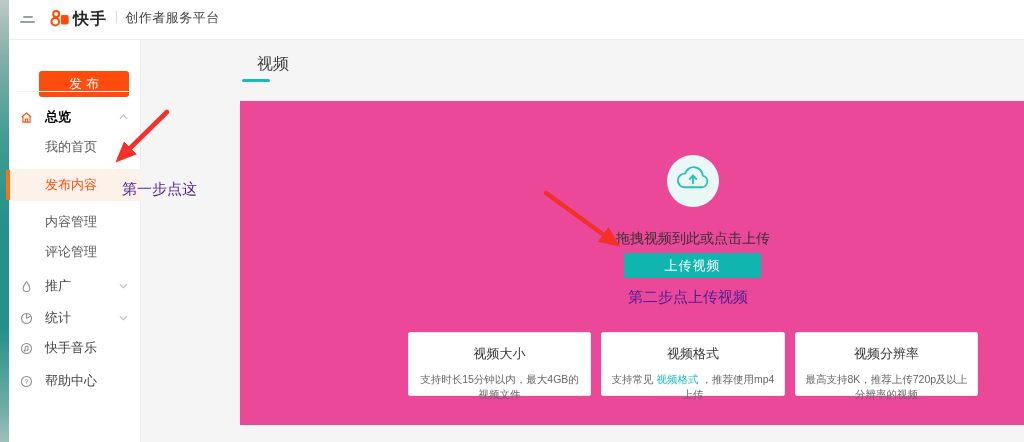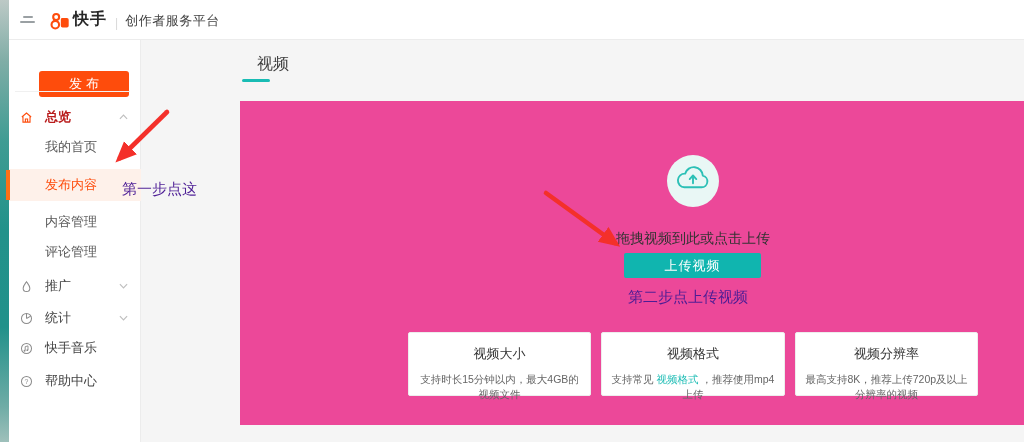--- a/index.html
+++ b/index.html
@@ -10,35 +10,35 @@
   
   .teal-strip { position:absolute; left:0; top:0; width:9px; height:442px;
     background:linear-gradient(180deg,#bdc9c6 0%,#7fada6 14%,#3f9c93 32%,#22928a 52%,#21918a 74%,#6faca6 92%,#9fc0bb 100%); }
 
   
   .header { position:absolute; left:9px; top:0; width:1015px; height:40px; background:#ffffff; border-bottom:1px solid #ececec; display:flex; align-items:center; }
   .hamburger { width:18px; height:12px; margin-left:11px; position:relative; cursor:pointer; }
   .hamburger i { position:absolute; height:2px; background:#9aa0a3; border-radius:1px; display:block; }
   .hamburger i:nth-child(1){ top:2px; left:3px; width:10px; }
   .hamburger i:nth-child(2){ top:7px; left:0; width:15px; }
-  .brand-wrap { display:flex; align-items:flex-end; margin-left:11px; }
+  .brand-wrap { display:flex; align-items:flex-start; margin-left:11px; }
   .logo-svg { width:21px; height:18px; }
   .brand { font-size:16px; font-weight:bold; color:#262626; margin-left:3px; letter-spacing:1px; }
   .brand-divider { color:#d9d9d9; font-size:12px; margin:0 7px 0 8px; }
   .subtitle { font-size:13px; color:#434343; letter-spacing:0.5px; }
 
   
   .sidebar { position:absolute; left:9px; top:40px; width:132px; height:402px; background:#ffffff; border-right:1px solid #ececec; }
   .publish-btn { position:absolute; left:30px; top:15px; width:90px; height:26px; background:#fe4c0c; color:#fff; border:none; border-radius:3px; font-size:13px; letter-spacing:4px; text-indent:4px; cursor:pointer; font-family:inherit;margin-top:16px; }
   .side-divider { position:absolute; left:6px; top:51px; width:115px; height:1px; background:#f0f0f0; }
   .nav-row { position:absolute; left:0; width:132px; height:30px; display:flex; align-items:center; cursor:pointer; font-size:13px; color:#434343; }
   .nav-row .nav-icon { position:absolute; left:11px; width:13px; height:13px; display:flex; align-items:center; }
   .nav-row .nav-label { position:absolute; left:36px; white-space:nowrap; }
   .nav-row .nav-caret { position:absolute; right:13px; width:9px; height:6px; }
-  .row-overview { top:62px; font-weight:bold; color:#b91c1c; }
+  .row-overview { top:62px; font-weight:bold; color:#000000; }
   .row-child { color:#595959; }
   .row-home { top:92px; }
   .row-publish-content { top:129px; height:32px; background:#fef1ea; color:#fe4c0c; }
   .row-publish-content .active-bar { position:absolute; left:-3px; top:1px; width:4px; height:30px; background:#fe7016; }
   .row-content-manage { top:167px; }
   .row-comment-manage { top:197px; }
   .row-promote { top:231px; }
   .row-stats { top:263px; }
   .row-music { top:293px; }
   .row-help { top:326px; }

